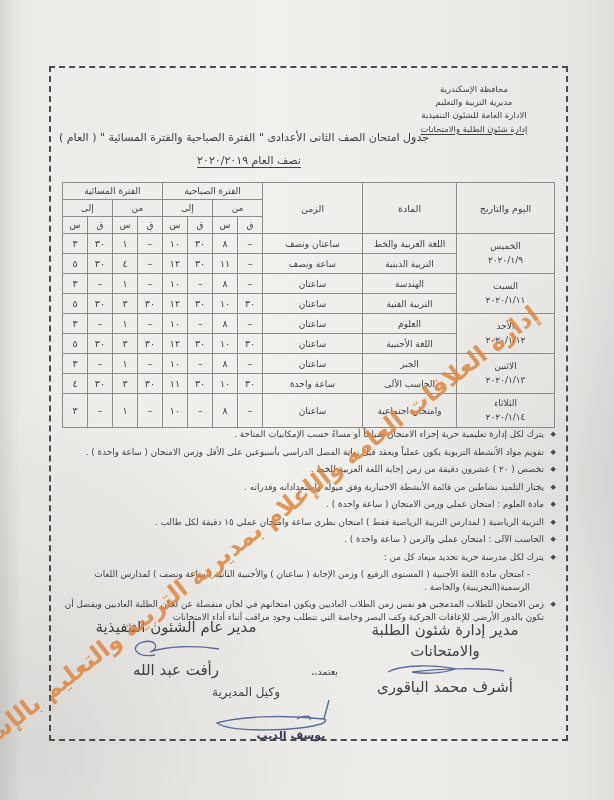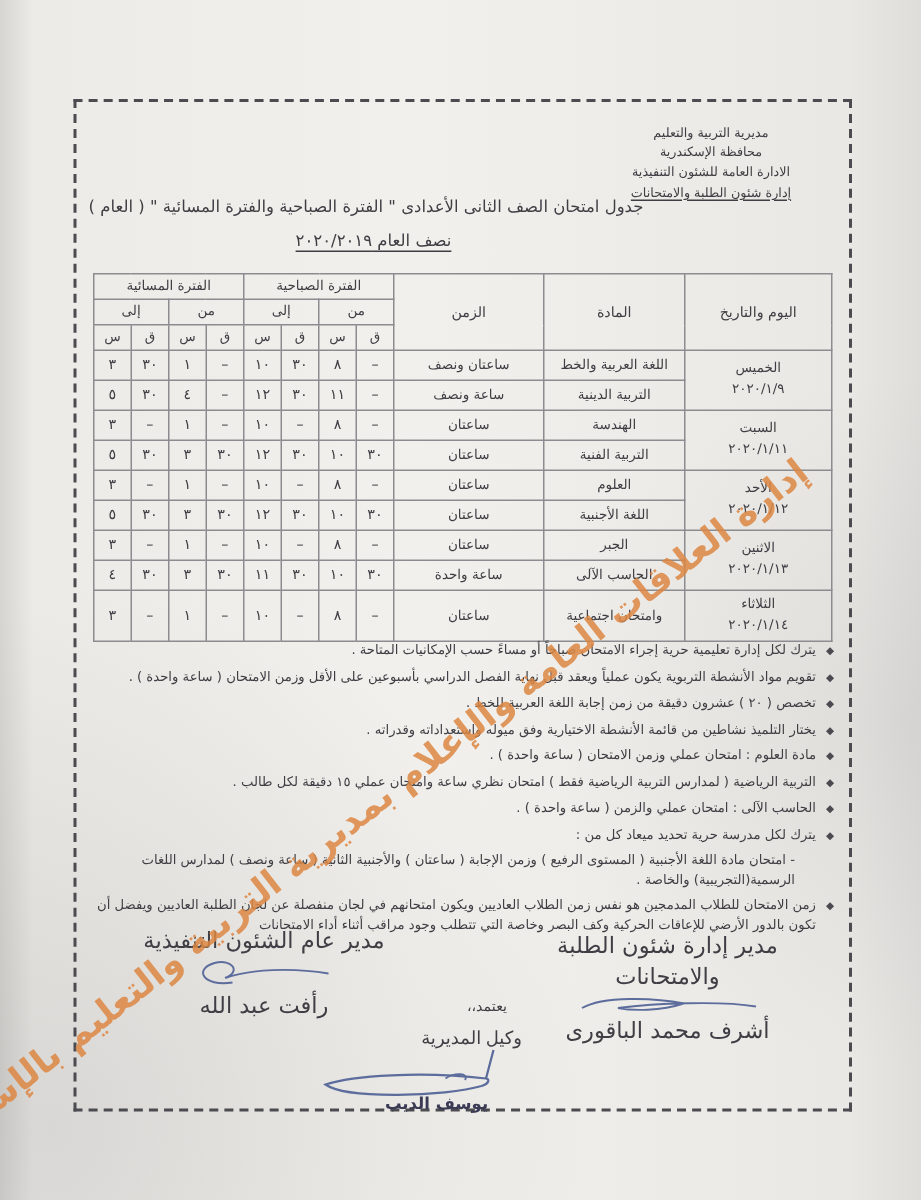--- a/index.html
+++ b/index.html
@@ -36,37 +36,37 @@
   .notes .nh{text-decoration:underline;text-underline-offset:2px;margin-bottom:4px;}
   .note{display:flex;align-items:flex-start;margin-bottom:4.5px;}
   .note .b{flex:0 0 12px;font-size:7px;line-height:13px;color:#4a4a50;}
   .note .t{flex:1;}
   .note-sub{margin:0 26px 4.5px 0;}
   .sig{position:absolute;text-align:center;z-index:3;font-size:15px;line-height:1.4;}
   .sig-right{top:620px;right:64px;width:210px;}
   .sig-left{top:617px;left:86px;width:180px;}
   .sig svg{display:block;margin:0 auto;}
   .approve{position:absolute;top:666px;right:276px;font-size:9.5px;z-index:3;}
-  .deputy{position:absolute;top:685px;left:228px;width:120px;text-align:right;
-    font-size:12px;z-index:3;font-family:Liberation Serif, serif;}
+  .deputy{position:absolute;top:685px;left:212px;width:120px;text-align:left;
+    font-size:12px;z-index:3;}
   .deputy-sign{position:absolute;top:697px;left:205px;z-index:3;}
   .deputy-name{position:absolute;top:729px;left:236px;width:110px;text-align:center;
     font-size:11px;font-weight:bold;color:#3a3a55;z-index:4;}
   .watermark{position:absolute;top:479px;left:8px;width:590px;text-align:center;
     font-size:24px;font-weight:bold;white-space:nowrap;z-index:5;
     transform:rotate(-38deg);opacity:.85;letter-spacing:1px;}
 </style>
 </head>
 <body>
 
 <div class="frame"></div>
 
 <div class="letterhead">
+  <div>محافظة الإسكندرية</div>
   <div>مديرية التربية والتعليم</div>
-  <div>محافظة الإسكندرية</div>
   <div>الادارة العامة للشئون التنفيذية</div>
   <div class="u">إدارة شئون الطلبة والامتحانات</div>
 </div>
 
 <div class="title1">جدول امتحان الصف الثانى الأعدادى " الفترة الصباحية والفترة المسائية " ( العام )</div>
 <div class="title2">نصف العام ٢٠٢٠/٢٠١٩</div>
 
 <table class="schedule">
   <colgroup>
     <col style="width:98px">

